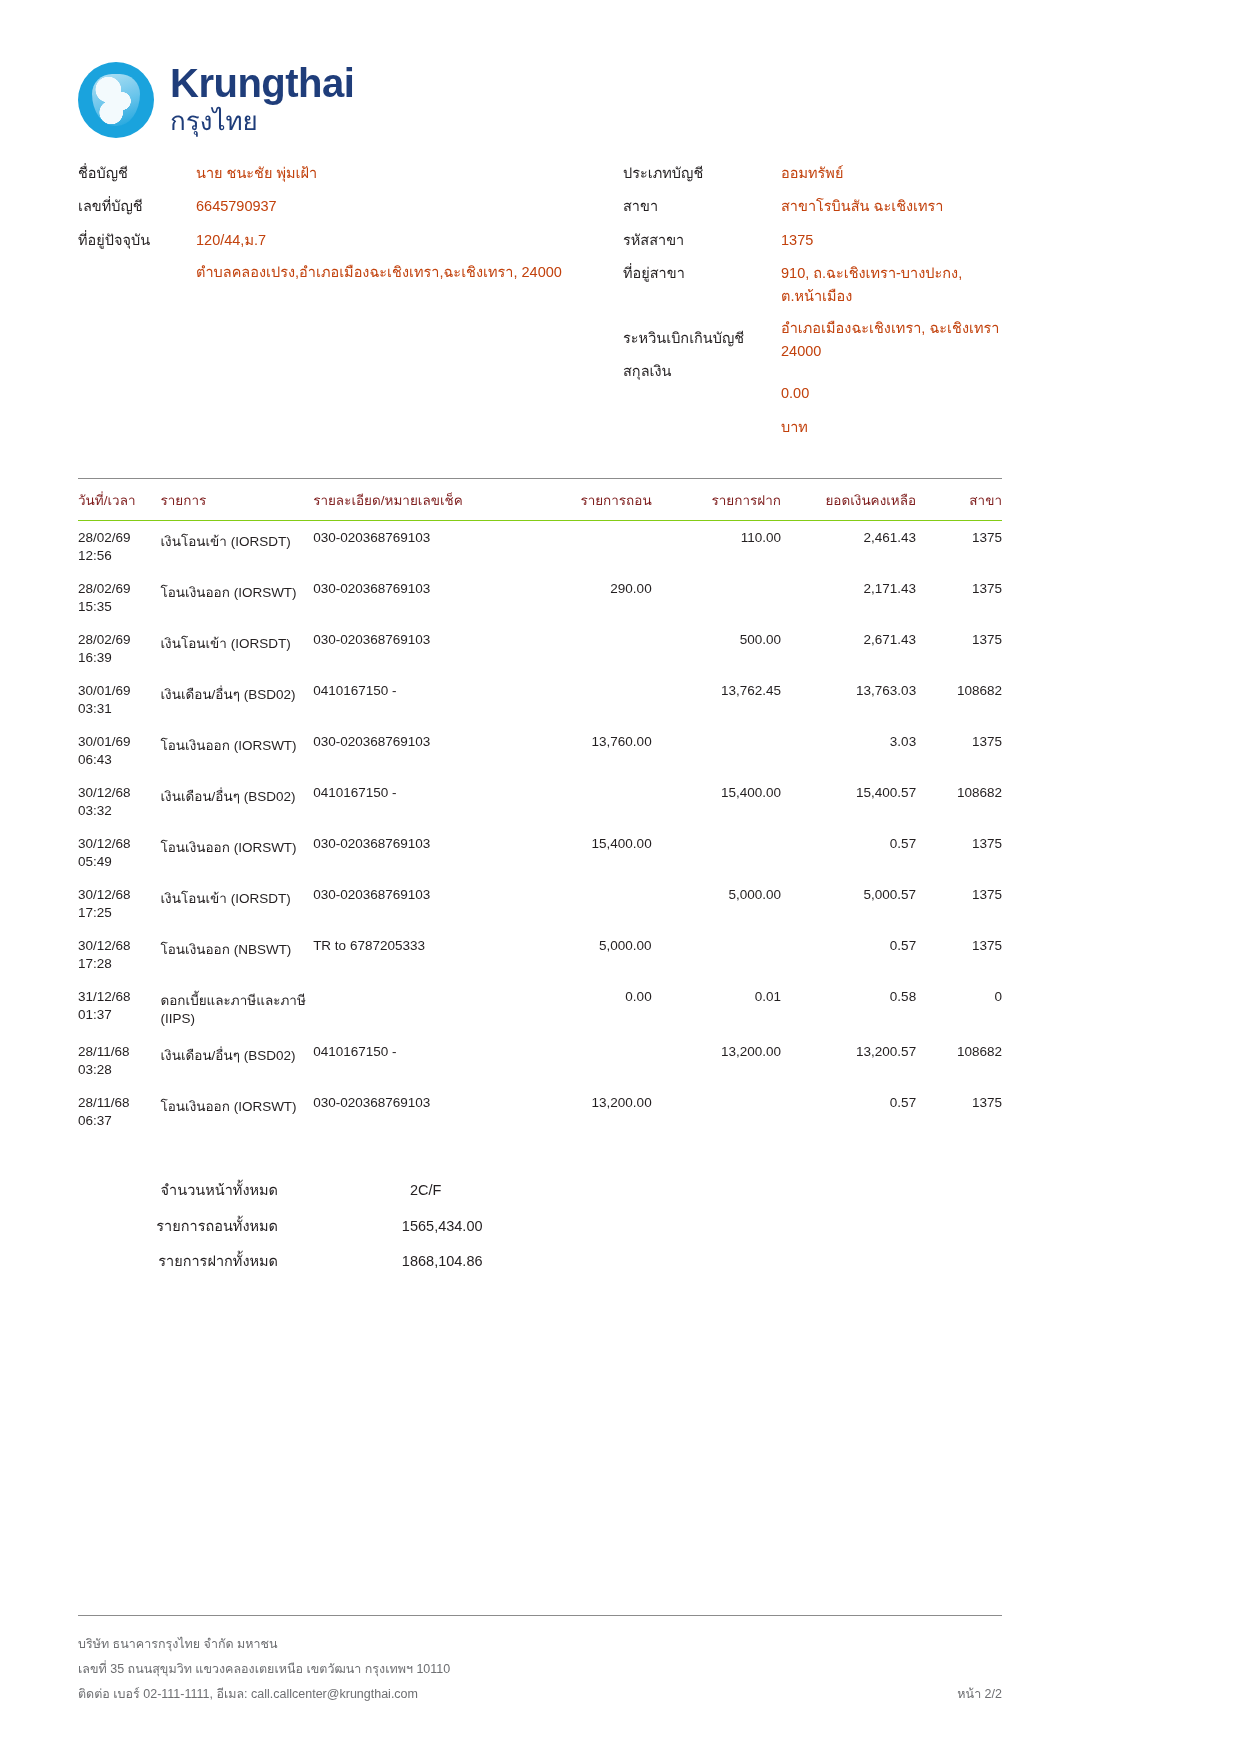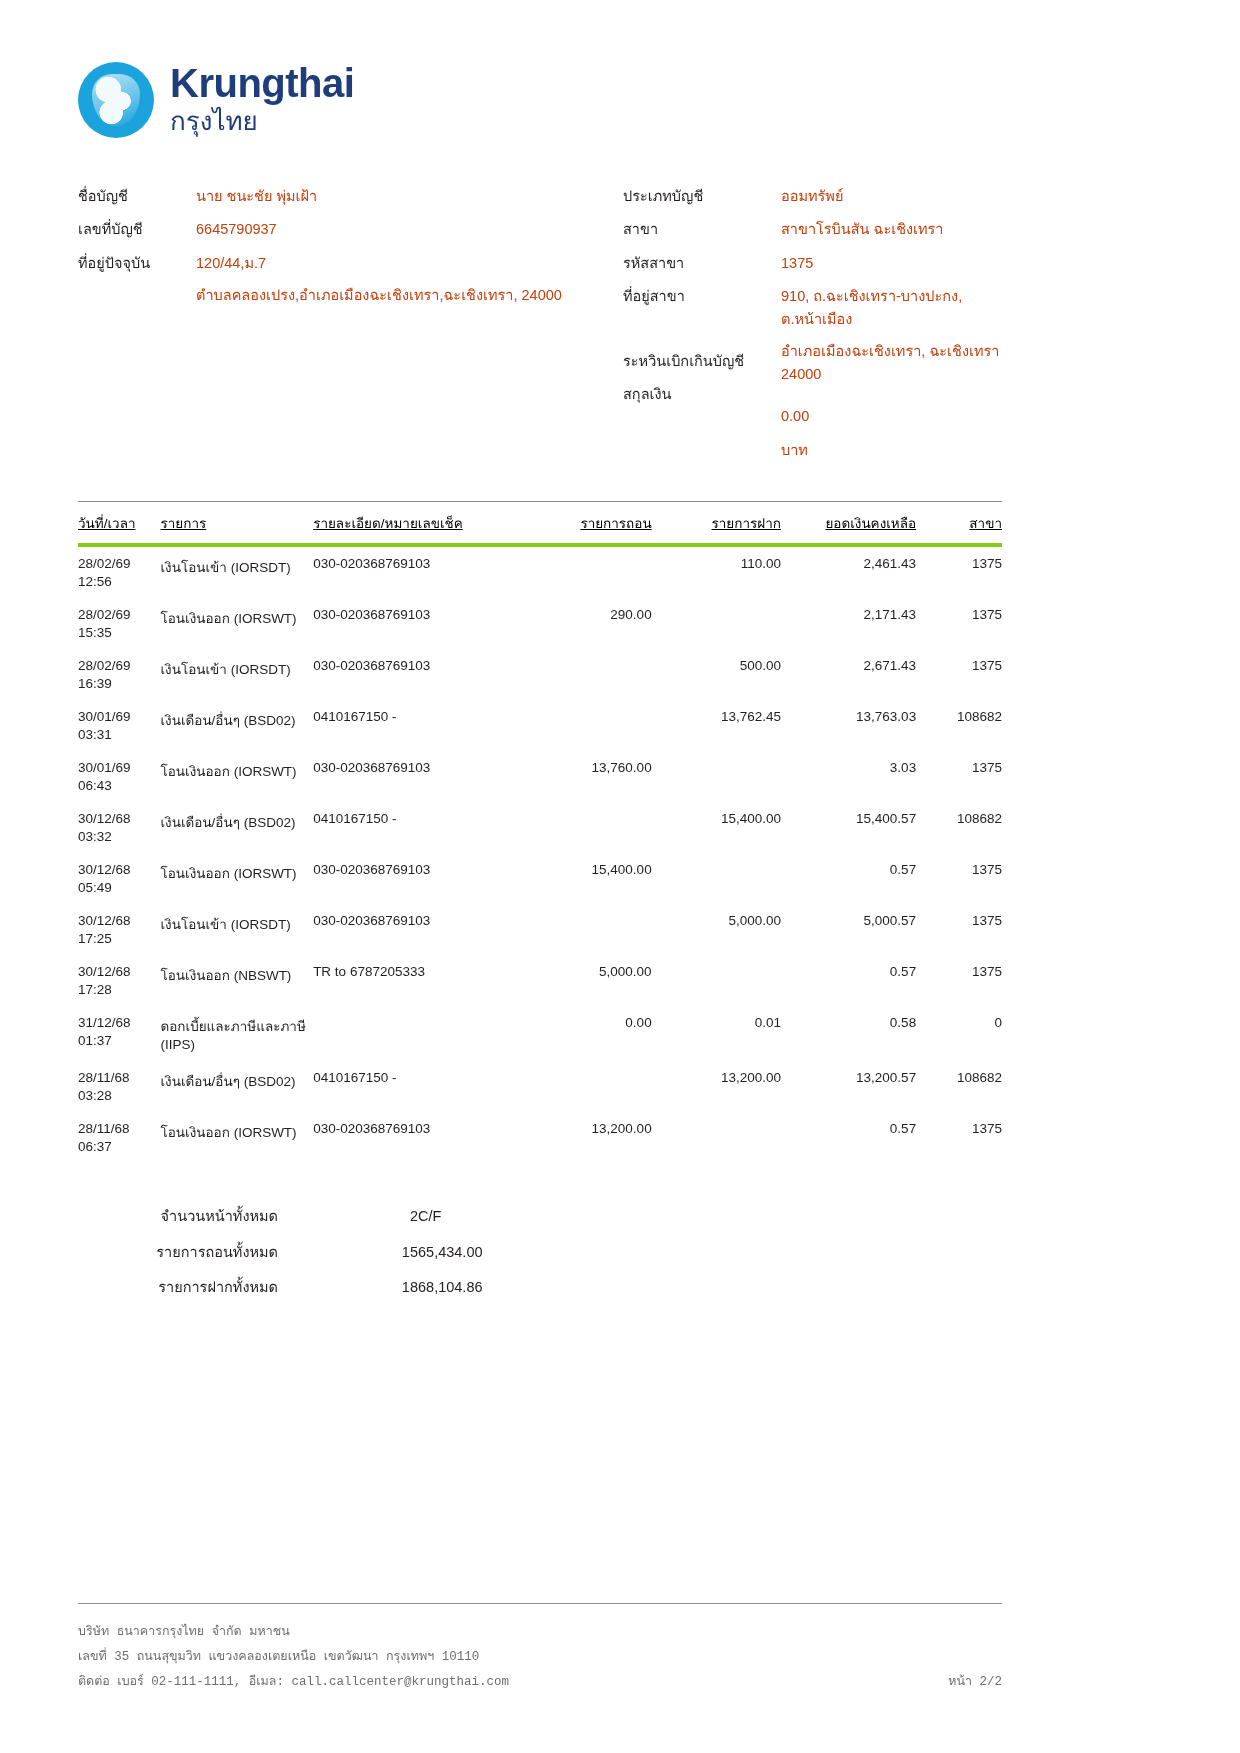--- a/index.html
+++ b/index.html
@@ -87,21 +87,21 @@
   }
   .doc-line .val {
     display: inline-block;
     margin-left: 8px;
   }
   .doc-line.req .lbl { margin-right: 46px; }
 
   
   .info {
     display: flex;
-    margin-top: 47px;
+    margin-top: 24px;
     font-size: 14.5px;
     line-height: 1.55;
   }
   .info-col { display: flex; }
   .info-col.left { width: 545px; }
   .info-col.right { flex: 1; }
   .labels { width: 118px; color: #231f20; }
   .labels.right-lbl { width: 158px; }
   .values { flex: 1; color: #c2410c; }
   .row-gap { height: 11px; }
@@ -110,25 +110,24 @@
   
   .table-wrap { margin-top: 40px; }
   table.txn {
     width: 100%;
     border-collapse: collapse;
     font-size: 13.5px;
   }
   table.txn thead th {
     font-weight: normal;
     border-top: 1px solid #8c8c8c;
-    border-bottom: 4px solid #84cc16;
+    border-bottom: 1px solid #84cc16;
     padding: 10px 0 9px;
-    color: #000000;
+    color: #7f1d1d;
     white-space: nowrap;
-    text-decoration: underline;
   }
   table.txn tbody td {
     padding: 9px 0 9px;
     vertical-align: top;
     color: #231f20;
   }
   th.c-date, td.c-date { text-align: left; width: 104px; }
   th.c-desc, td.c-desc { text-align: left; width: 230px; }
   th.c-detail, td.c-detail { text-align: left; width: 300px; }
   th.c-wd, td.c-wd { text-align: right; width: 140px; padding-right: 22px !important; }
@@ -147,27 +146,26 @@
   .summary .srow { display: flex; }
   .summary .s-lbl { width: 200px; }
   .summary .s-val { width: 140px; }
   .summary .s-val2 { }
 
   
   .footer {
     position: absolute;
     left: 78px;
     right: 78px;
-    bottom: 58px;
+    bottom: 46px;
     border-top: 1px solid #8c8c8c;
     padding-top: 16px;
     font-size: 12.5px;
     color: #6d6e71;
     line-height: 2.0;
-    font-family: Liberation Mono, monospace;
   }
   .footer .f-last {
     display: flex;
     justify-content: space-between;
   }
 </style>
 </head>
 <body>
 
 <div class="page">

